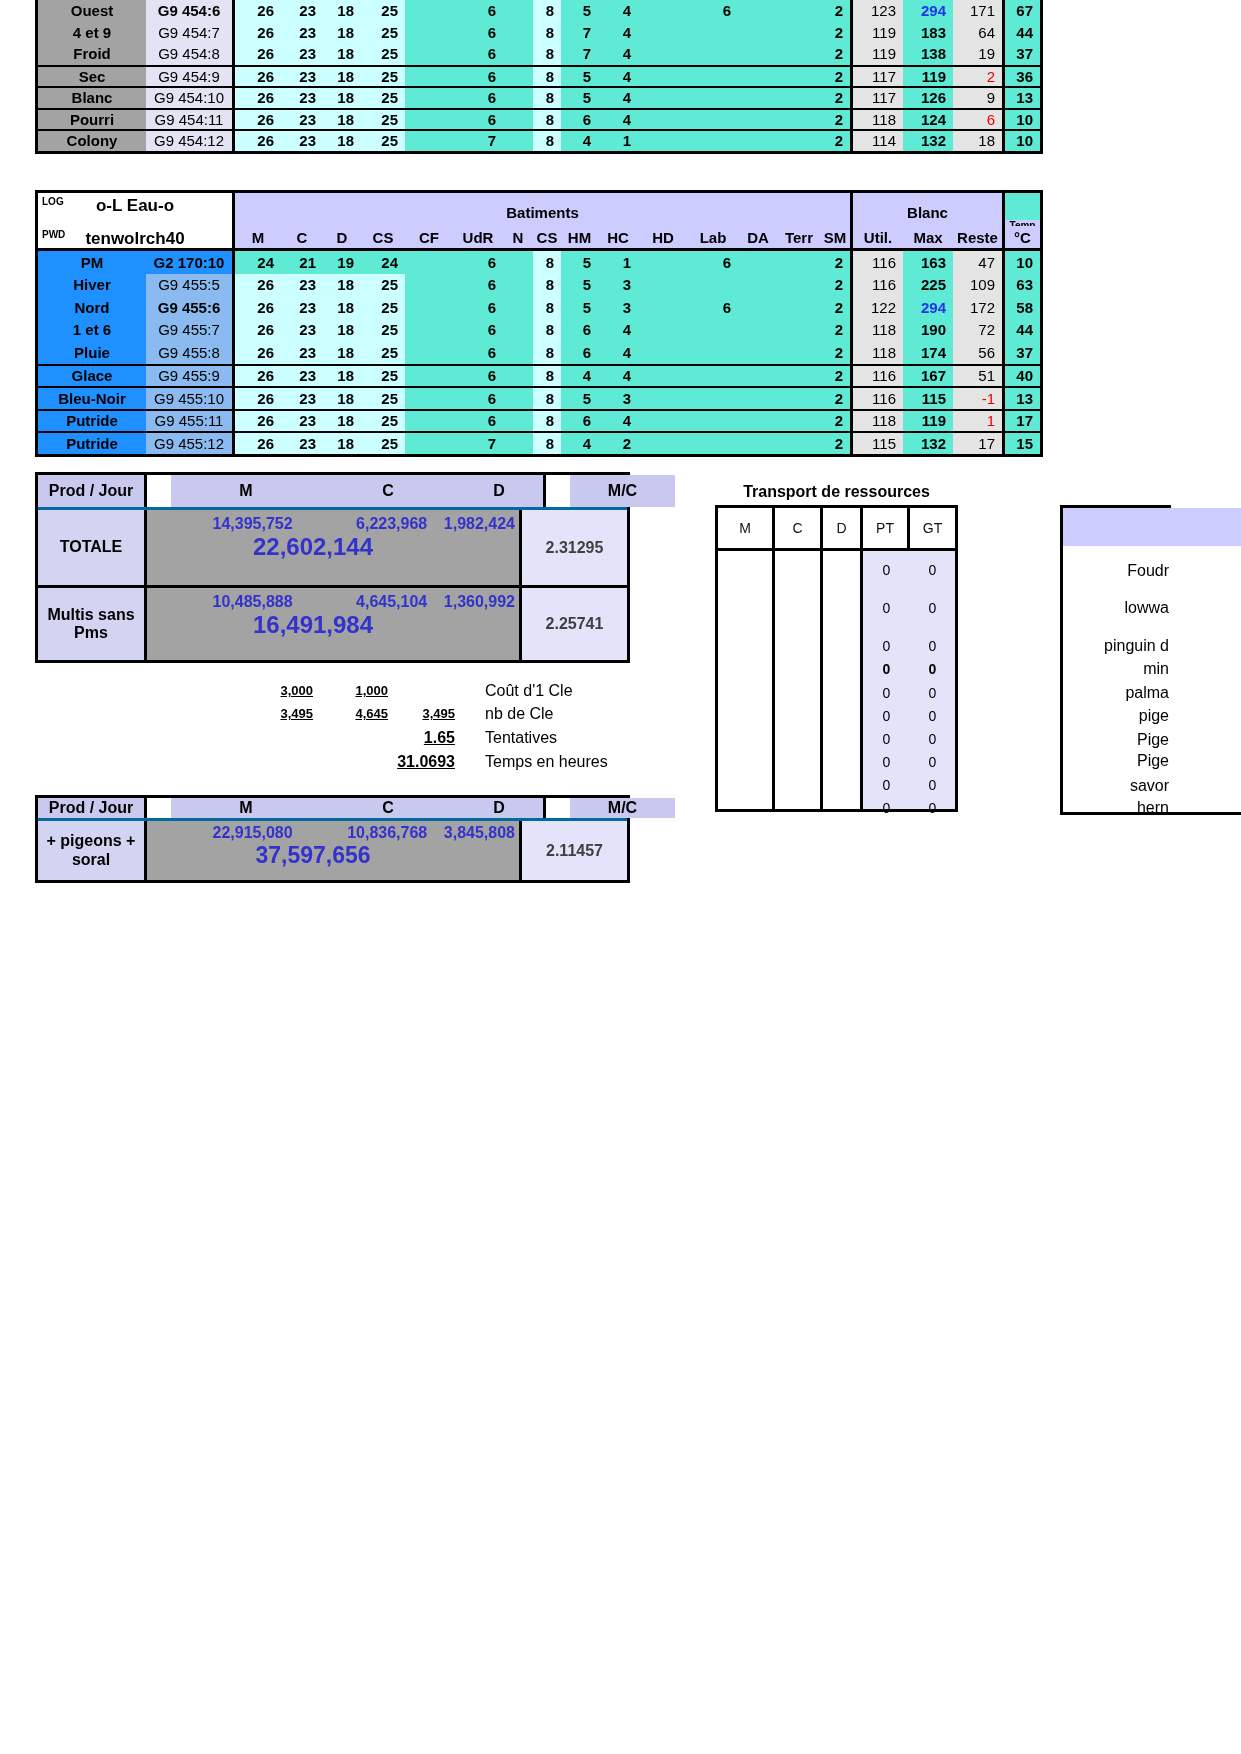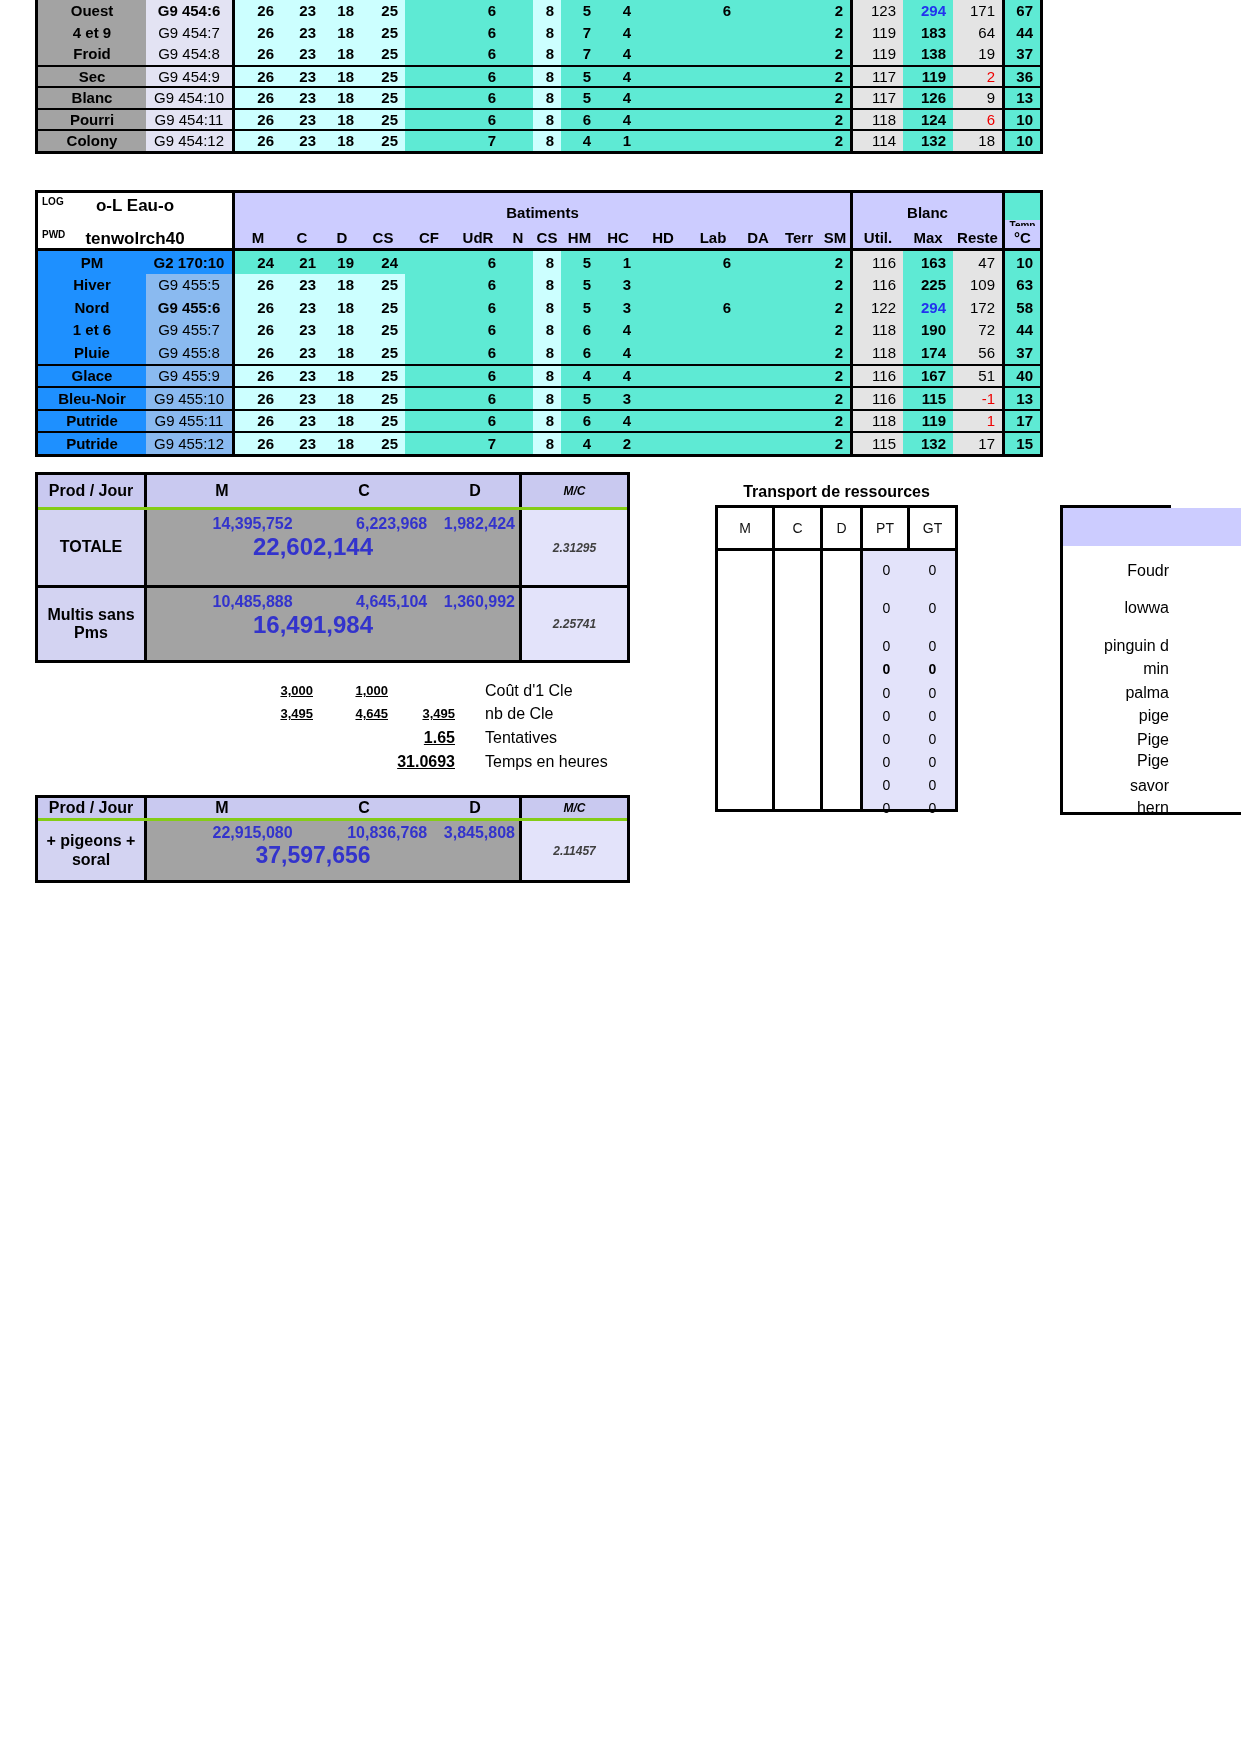--- a/index.html
+++ b/index.html
@@ -40,35 +40,35 @@
   .lval{display:block;text-align:center;font-weight:bold;font-size:17px;line-height:25px;}
   .hgrp,.hlab{background:#ccccff;font-weight:bold;font-size:15px;display:flex;align-items:center;justify-content:center;box-sizing:border-box;}
   .gA,.gB{border-right:3px solid #000;}
   .tempsmall{font-size:10px;}
   .hB .hlab.vs{border-right:3px solid #000;}
 
   
   .prod{position:absolute;left:35px;width:595px;border:3px solid #000;background:#fff;box-sizing:border-box;}
   #prod1{top:472px;} #prod2{top:795px;}
   .prow{display:grid;grid-template-columns:109px 375px 105px;box-sizing:border-box;}
-  .phdr{border-bottom:3px solid #84cc16;}
+  .phdr{border-bottom:3px solid #0369a1;gap:24px;}
   .sep3{border-top:3px solid #000;}
   .pcell{box-sizing:border-box;overflow:hidden;}
   .plab{border-right:3px solid #000;background:#d3d3f2;display:flex;align-items:center;justify-content:center;
         font-weight:bold;font-size:16px;text-align:center;line-height:1.15;}
   .phdr .plab,.phdr .pmerge,.phdr .pratio{background:#c9c9f0;}
   .pmerge{border-right:3px solid #000;background:#a3a3a3;}
   .phm{display:flex;align-items:center;}
   .ph3{font-weight:bold;font-size:16px;text-align:center;display:inline-block;}
   .w1{width:150px;} .w2{width:135px;} .w3{width:88px;}
   .pline{display:flex;margin-top:5px;}
   .pn{font-weight:bold;font-size:16px;color:#3333cc;text-align:right;display:inline-block;box-sizing:border-box;padding-right:4px;}
   .ptotal{font-weight:bold;font-size:24px;color:#3333cc;text-align:center;transform:translateX(-20px);margin-top:0px;}
   #prod2 .ptotal{font-size:23px;}
-  .pratio{display:flex;align-items:center;justify-content:center;font-weight:bold;font-size:12px;font-style:italic;}
+  .pratio{display:flex;align-items:center;justify-content:center;font-weight:bold;font-size:16px;}
   .pdata .pratio{color:#404040;background:#e3e3fa;}
 
   
   .krow{position:absolute;left:0;height:20px;width:640px;}
   .kn{position:absolute;font-weight:bold;font-size:13px;width:90px;text-align:right;line-height:20px;text-decoration:underline;}
   .ka{left:223px;} .kb{left:298px;} .kc{left:365px;}
   .kbig{font-size:16px;}
   .klabel{position:absolute;left:485px;font-size:16px;line-height:20px;white-space:nowrap;}
 
   

